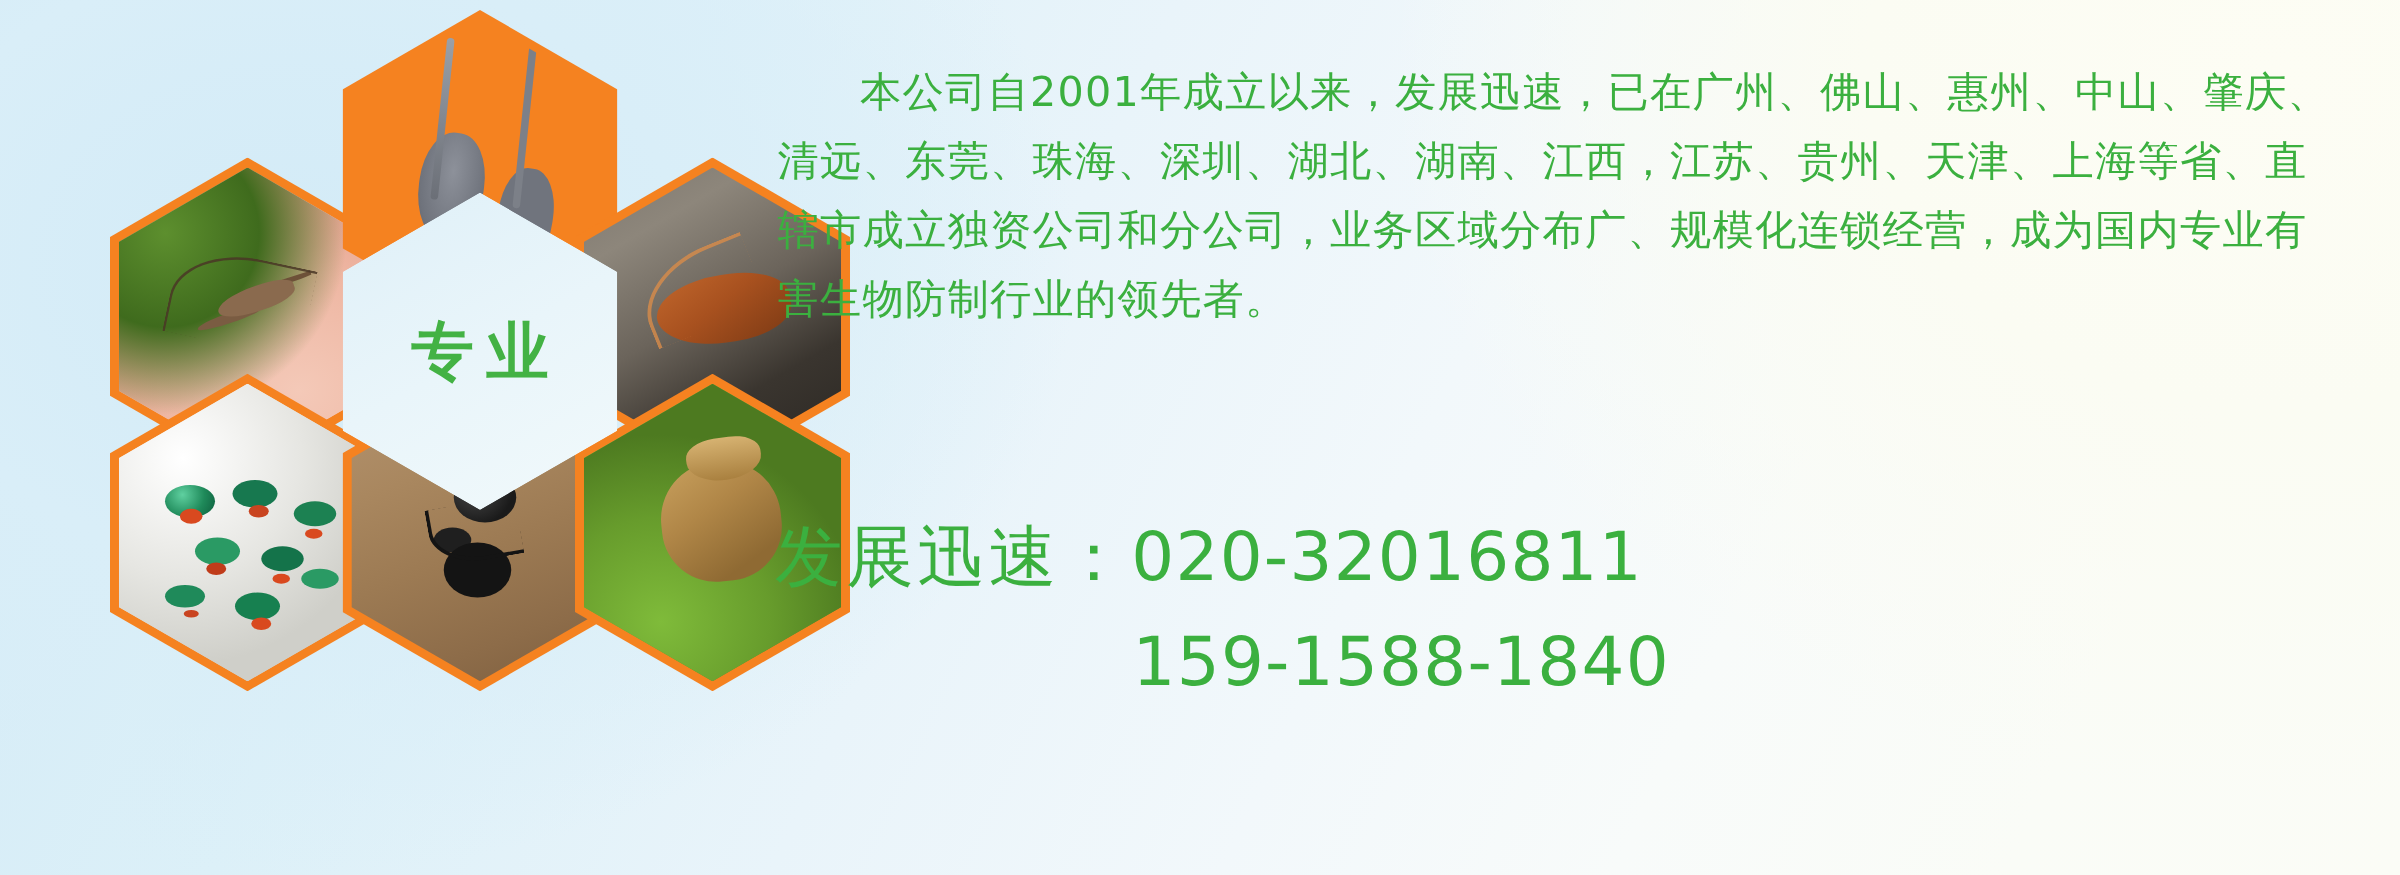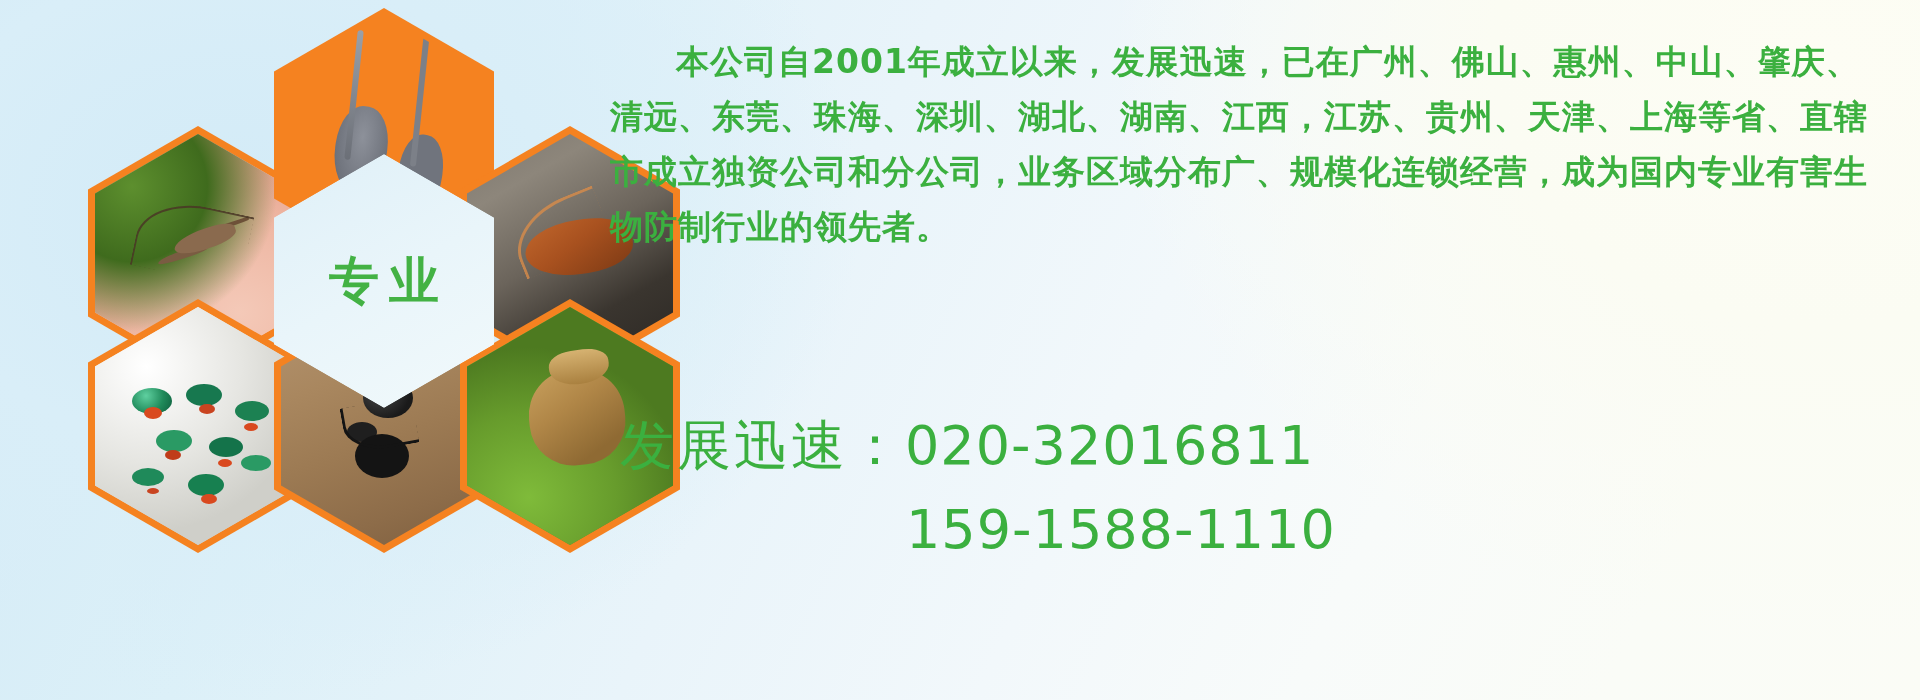--- a/index.html
+++ b/index.html
@@ -269,23 +269,22 @@
     top: 34px;
     width: 1280px;
   }
   #intro-paragraph {
     color: #3bb03f;
     font-size: 33px;
     line-height: 55px;
     letter-spacing: 1px;
     text-indent: 66px;
     font-family: "DejaVu Sans", "Liberation Sans", sans-serif;
-    margin: 0;
+    margin: 12px;
     white-space: pre-wrap;
-    font-weight: bold;
   }
 
   #contact-block {
     position: absolute;
     left: 620px;
     top: 404px;
     width: 1200px;
     color: #3bb03f;
     font-family: "DejaVu Sans", "Liberation Sans", sans-serif;
   }
@@ -356,17 +355,17 @@
 
   <div id="copy">
     <p id="intro-paragraph">本公司自2001年成立以来，发展迅速，已在广州、佛山、惠州、中山、肇庆、清远、东莞、珠海、深圳、湖北、湖南、江西，江苏、贵州、天津、上海等省、直辖市成立独资公司和分公司，业务区域分布广、规模化连锁经营，成为国内专业有害生物防制行业的领先者。</p>
   </div>
 
   <div id="contact-block">
     <div class="contact-line">
       <span class="contact-label">发展迅速：</span><span class="contact-phone">020-32016811</span>
     </div>
     <div class="contact-line secondary">
-      <span class="contact-phone">159-1588-1110</span>
+      <span class="contact-phone">159-1588-1840</span>
     </div>
   </div>
 
 </div>
 
 </body></html>

